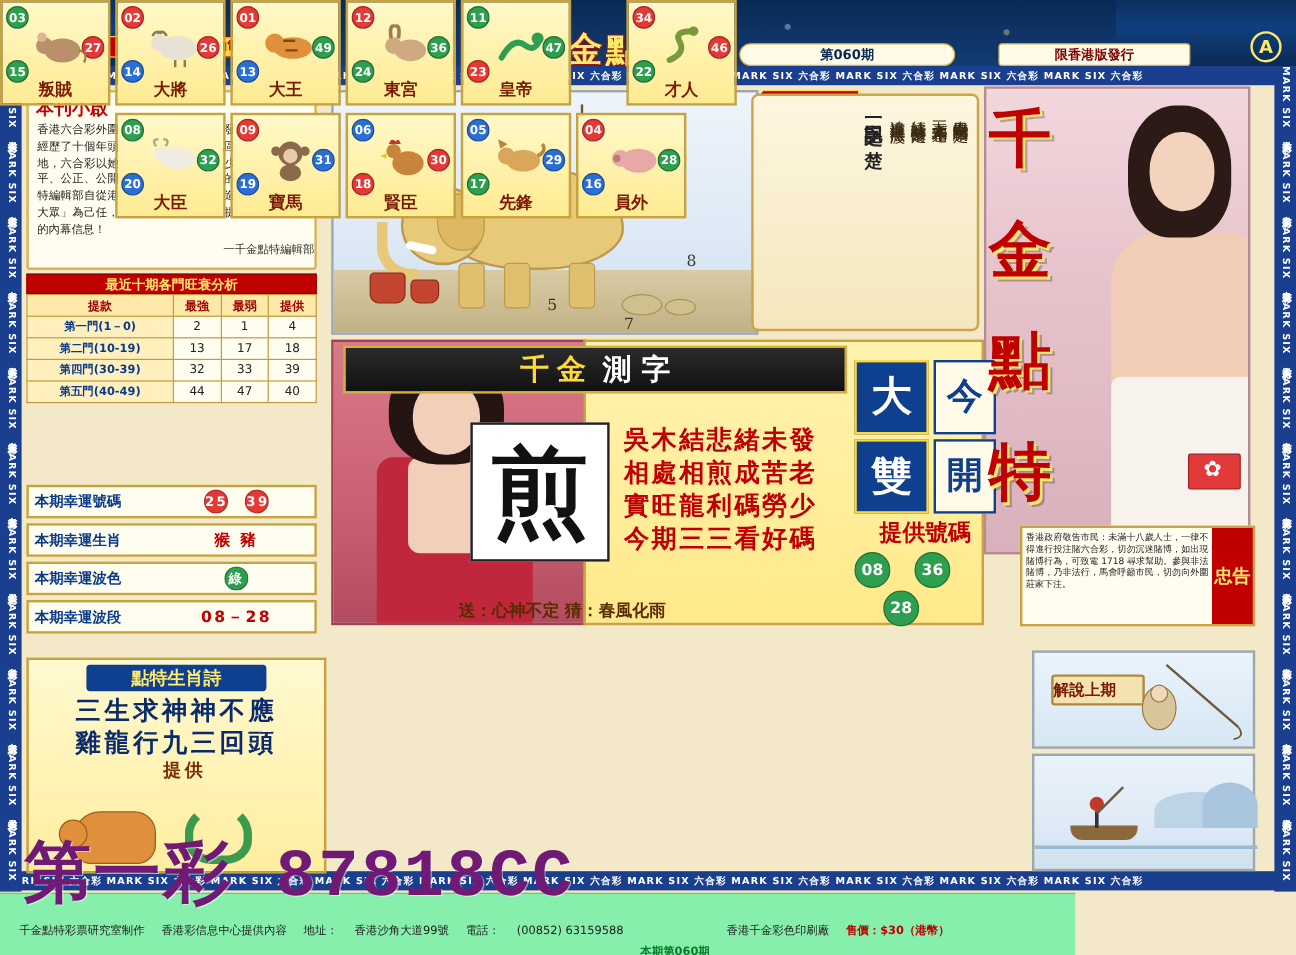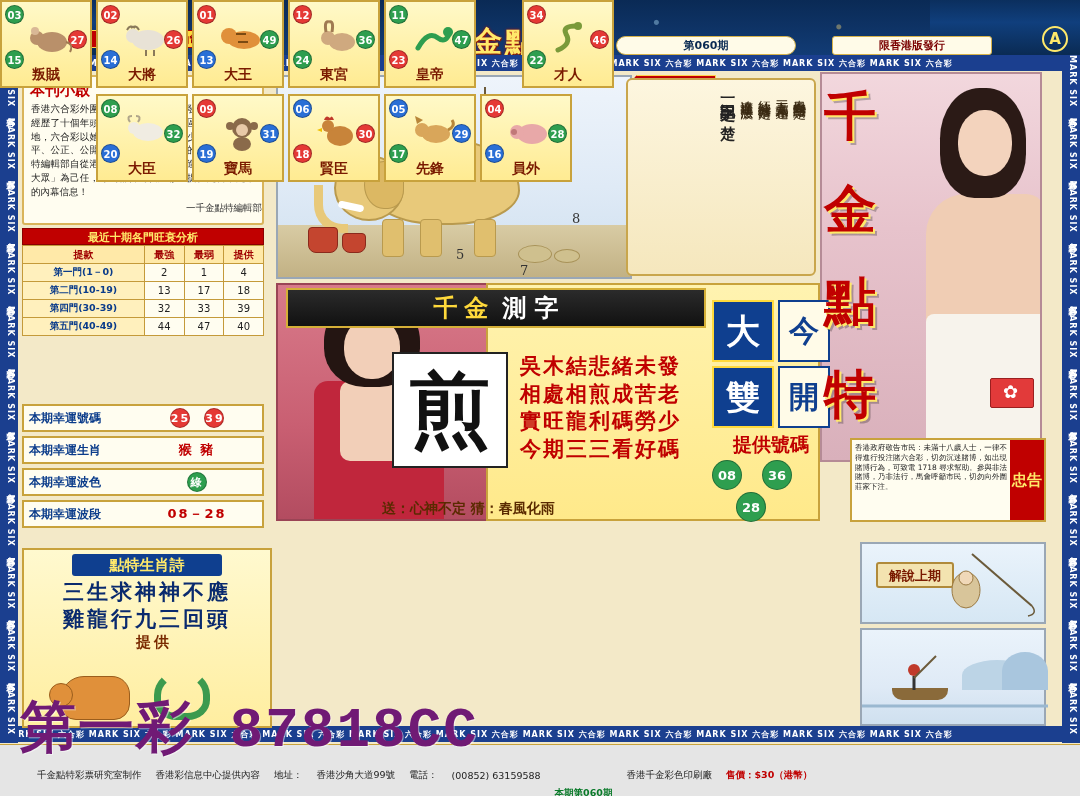--- a/index.html
+++ b/index.html
@@ -376,43 +376,43 @@
 
   
   #art-top {
     left:860px; top:542px; width:186px; height:82px;
     background:linear-gradient(180deg,#eaf3fb,#d6e7f4); border:2px solid #9aa7b5;
   }
   #art-top .scrolltag {
     position:absolute; left:14px; top:18px; width:78px; height:26px;
     background:#f3e3b0; border:2px solid #b08a3a; border-radius:3px;
     font-family:"DejaVu Serif",serif; font-size:13px; font-weight:bold;
-    color:#7a1a00; text-align:center; line-height:23px;
+    color:#7a1a00; line-height:23px;
   }
   #art-bot {
     left:860px; top:628px; width:186px; height:98px;
     background:linear-gradient(180deg,#eaf3fb 0%,#dfeaf6 60%,#cfe0ef 100%);
     border:2px solid #9aa7b5;
   }
   .hill { position:absolute; background:#bcd4e6; border-radius:50% 50% 0 0; }
   .boat { position:absolute; left:30px; top:58px; width:56px; height:12px; background:#8a6a3a; border-radius:0 0 10px 10px; }
 
   
   #watermark {
     position:absolute; left:20px; top:690px; width:680px; height:70px;
     font-family:Liberation Mono, monospace; font-weight:bold; font-size:56px;
     color:#701a75; letter-spacing:2px; z-index:30; white-space:nowrap;
     text-shadow:1px 1px 0 rgba(255,255,255,.5);
   }
 
   
   #footer {
-    position:absolute; left:0; top:744px; width:1080px; height:52px;
-    background:#e5e5e5; border-top:1px solid #c8a23c;
-    font-size:9.5px; color:#222; padding:6px 37px;
+    position:absolute; left:0; top:744px; width:896px; height:52px;
+    background:#86efac; border-top:1px solid #c8a23c;
+    font-size:9.5px; color:#222; padding:6px 16px;
     display:flex; gap:14px; align-items:center; flex-wrap:wrap;
   }
   #footer .grn { color:#0a7a2a; font-weight:bold;margin-top:36px; }
   #footer .red { color:#c00000; font-weight:bold; }
 </style>
 </head>
 <body>
 
 <div id="page">
 

